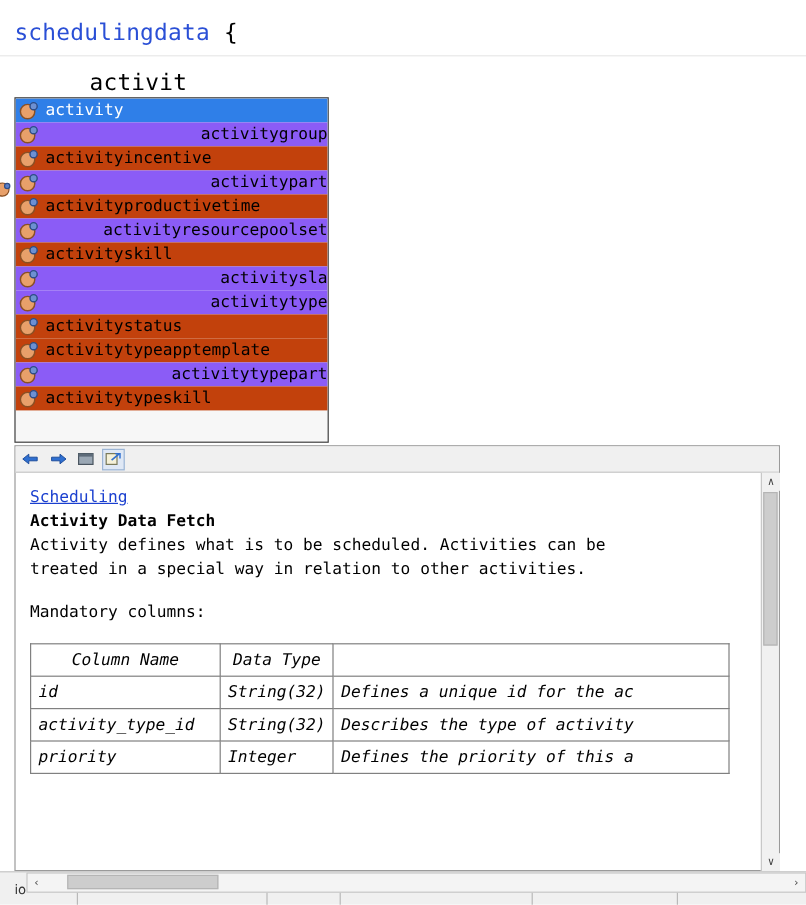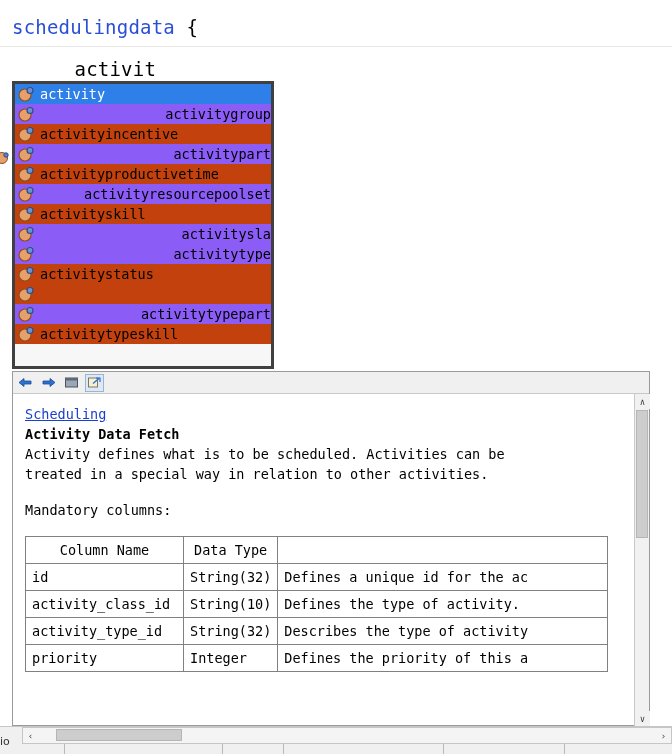--- a/index.html
+++ b/index.html
@@ -45,21 +45,21 @@
   }
 
   
   .ac-popup {
     position: absolute;
     left: 12px;
     top: 81px;
     width: 262px;
     height: 288px;
     background: #f7f7f7;
-    border: 3px solid #404040;
+    border: 1px solid #404040;
     box-sizing: border-box;
     overflow: hidden;
   }
   .ac-item {
     height: 20px;
     line-height: 20px;
     display: flex;
     align-items: center;
     padding-left: 2px;
     font-family: "DejaVu Sans Mono", monospace;
@@ -140,20 +140,21 @@
   }
   .doc-sub {
     margin: 16px 0 6px 0;
   }
 
   table.doc-table {
     border-collapse: collapse;
     margin-top: 16px;
     font-family: "DejaVu Sans Mono", monospace;
     font-size: 13.5px;
+    font-style: italic;
   }
   table.doc-table td, table.doc-table th {
     border: 1px solid #808080;
     padding: 3px 6px;
     white-space: nowrap;
     text-align: left;
     font-weight: normal;
     height: 21px;
     box-sizing: border-box;
   }
@@ -198,21 +199,21 @@
     left: 0;
     top: 726px;
     width: 672px;
     height: 28px;
     background: #f0f0f0;
     border-top: 1px solid #c6c6c6;
     box-sizing: border-box;
   }
   .bottom-label {
     position: absolute;
-    left: 0; top: 8px;
+    left: 12px; top: 8px;
     width: 22px;
     font-family: "DejaVu Sans", sans-serif;
     font-size: 11px;
     color: #333;
   }
   .hscroll {
     position: absolute;
     left: 22px; top: 0;
     width: 650px;
     height: 17px;
@@ -389,20 +390,21 @@
     <span class="ac-label">activitystatus</span>
   </div>
 
   <div class="ac-item even">
     <span class="ac-icon">
       <svg width="18" height="16" viewBox="0 0 18 16">
         <circle cx="8" cy="9" r="6" fill="#e8a06a" stroke="#8a5024" stroke-width="1.2"></circle>
         <circle cx="13" cy="4.5" r="3" fill="#6d90d2" stroke="#2e4c86" stroke-width="1.2"></circle>
       </svg>
     </span>
+    <span class="ac-label">activitytypeapptemplate</span>
   </div>
 
   <div class="ac-item odd">
     <span class="ac-icon">
       <svg width="18" height="16" viewBox="0 0 18 16">
         <circle cx="8" cy="9" r="6" fill="#e8a06a" stroke="#8a5024" stroke-width="1.2"></circle>
         <circle cx="13" cy="4.5" r="3" fill="#6d90d2" stroke="#2e4c86" stroke-width="1.2"></circle>
       </svg>
     </span>
     <span class="ac-label">activitytypepart</span>
@@ -461,25 +463,20 @@
         <th class="col-name">Column Name</th>
         <th class="col-type">Data Type</th>
         <th class="col-desc"></th>
       </tr>
       <tr>
         <td>id</td>
         <td>String(32)</td>
         <td>Defines a unique id for the ac</td>
       </tr>
       <tr>
-        <td>activity_class_id</td>
-        <td>String(10)</td>
-        <td>Defines the type of activity.</td>
-      </tr>
-      <tr>
         <td>activity_type_id</td>
         <td>String(32)</td>
         <td>Describes the type of activity</td>
       </tr>
       <tr>
         <td>priority</td>
         <td>Integer</td>
         <td>Defines the priority of this a</td>
       </tr>
     </tbody>

